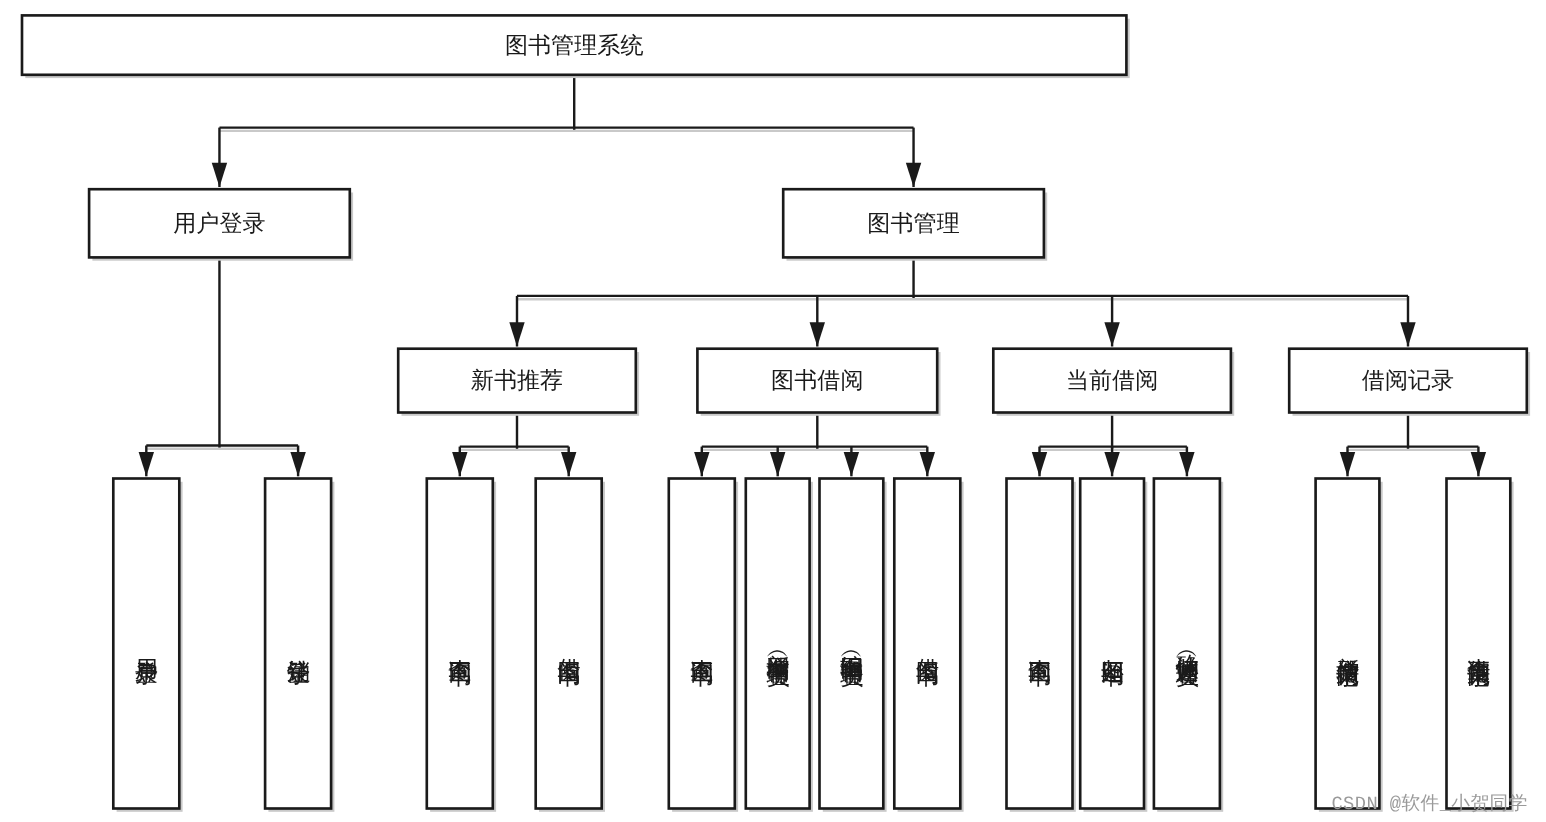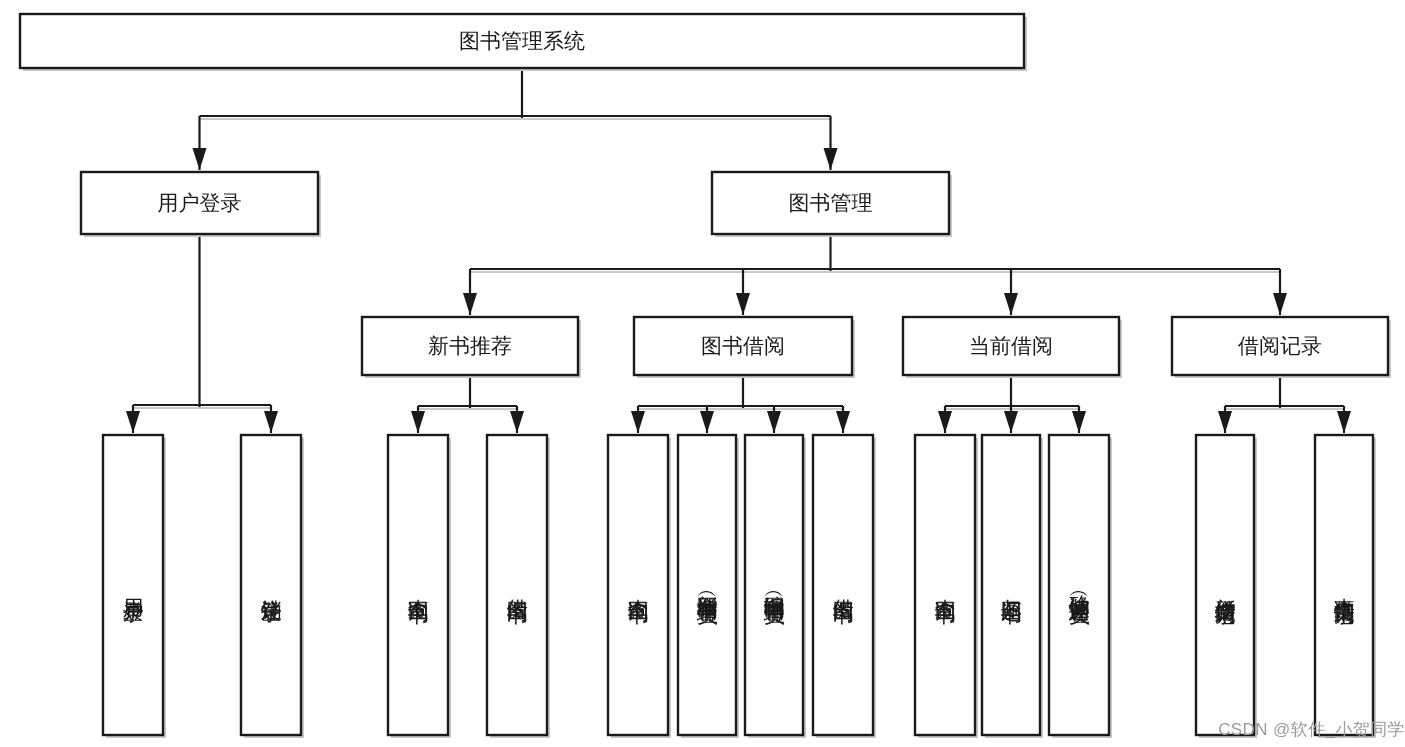--- a/index.html
+++ b/index.html
@@ -72,23 +72,23 @@
     text-orientation: upright;
     font-family: "DejaVu Sans", "Liberation Sans", sans-serif;
     font-size: 21px;
     line-height: 1.08;
     color: #1a1a1a;
     letter-spacing: 1.5px;
     white-space: nowrap;
   }
   .watermark {
     position: absolute;
-    right: 0;
+    right: 16px;
     bottom: 6px;
-    font-family: Liberation Sans, sans-serif;
+    font-family: Liberation Mono, monospace;
     font-size: 17px;
     color: #9a9a9a;
     letter-spacing: 0.4px;
     white-space: nowrap;
   }
 </style>
 </head>
 <body>
 
 <div id="diagram-root">

